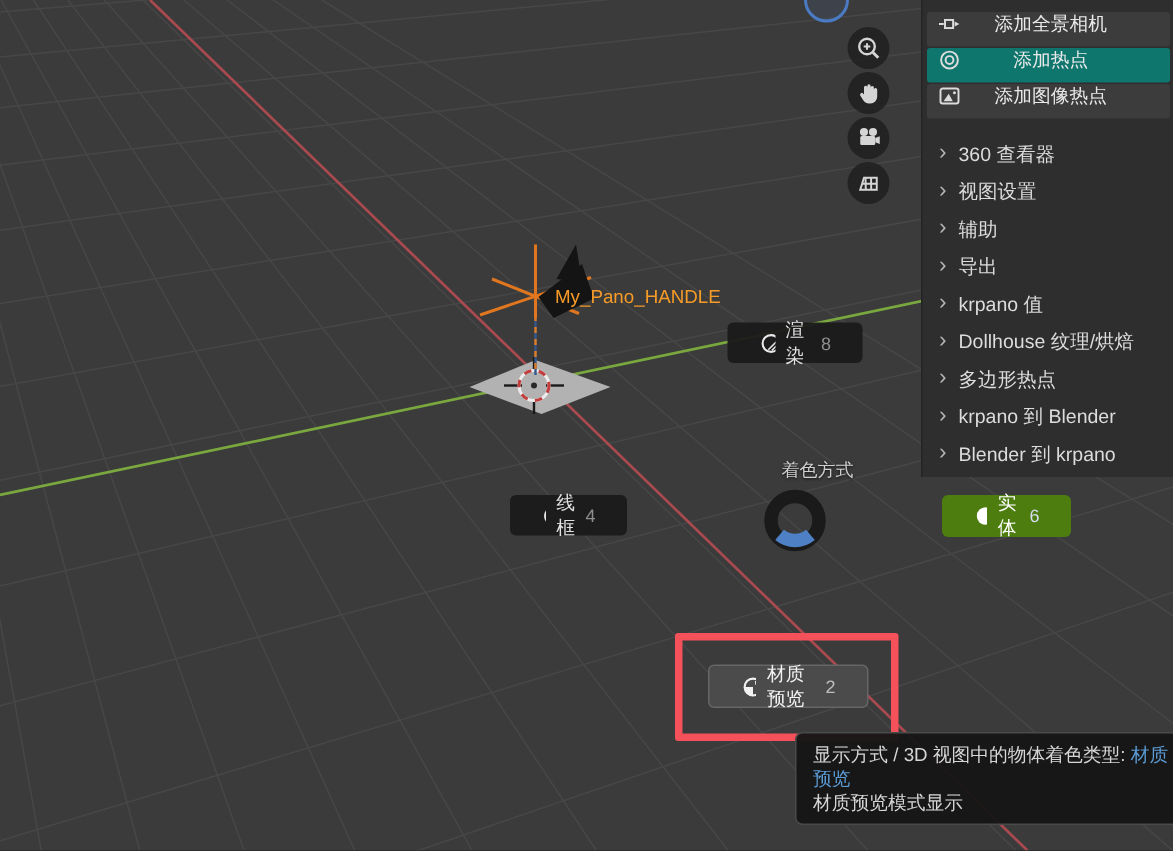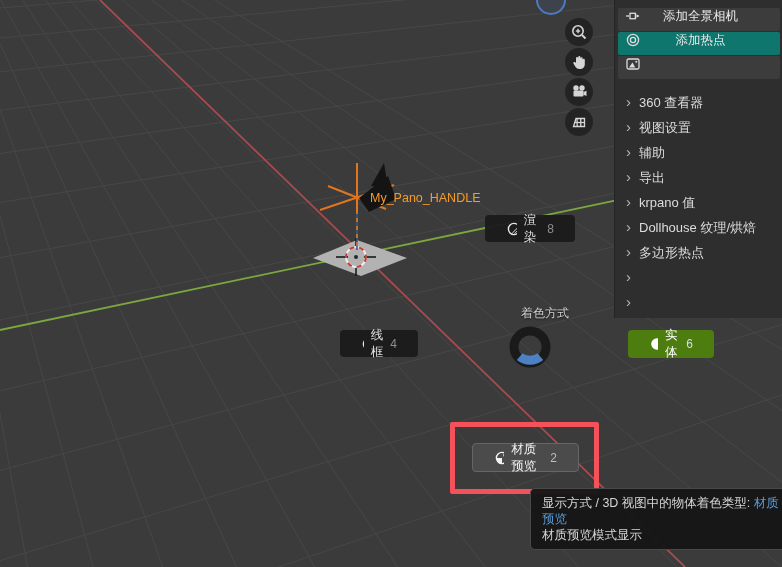--- a/index.html
+++ b/index.html
@@ -177,20 +177,21 @@
           <circle cx="8" cy="8" r="2.6" fill="none" stroke="#dcdcdc" stroke-width="1.3"></circle>
         </svg>
         <span class="lbl">添加热点</span>
       </div>
       <div class="side-row">
         <svg class="ic" viewBox="0 0 16 16">
           <rect x="2" y="3" width="12" height="10" rx="1.5" fill="none" stroke="#dcdcdc" stroke-width="1.3"></rect>
           <polygon points="4,11.5 7.5,6.5 10.2,11.5" fill="#dcdcdc"></polygon>
           <circle cx="11.3" cy="5.8" r="1" fill="#dcdcdc"></circle>
         </svg>
+        <span class="lbl">添加图像热点</span>
       </div>
     </div>
     <div class="side-secs">
       <div class="side-sec">
         <span class="chev">›</span>
         <span class="lbl">360 查看器</span>
         </div>
       <div class="side-sec">
         <span class="chev">›</span>
         <span class="lbl">视图设置</span>
@@ -210,23 +211,25 @@
       <div class="side-sec">
         <span class="chev">›</span>
         <span class="lbl">Dollhouse 纹理/烘焙</span>
         </div>
       <div class="side-sec">
         <span class="chev">›</span>
         <span class="lbl">多边形热点</span>
         </div>
       <div class="side-sec">
         <span class="chev">›</span>
-        </div>
-      <div class="side-sec">
-        <span class="chev">›</span>
+        <span class="lbl">krpano 到 Blender</span>
+        </div>
+      <div class="side-sec">
+        <span class="chev">›</span>
+        <span class="lbl">Blender 到 krpano</span>
         </div>
     </div>
   </div>
 
   <div class="pie-title">着色方式</div>
   <svg class="pie-ring" width="50" height="50">
     <circle cx="25" cy="25" r="16" fill="none" stroke="rgba(24,24,24,.92)" stroke-width="9"></circle>
     <path d="M 14.7 34.6 A 16 16 0 0 0 35.3 34.6" fill="none" stroke="#4e80c6" stroke-width="9"></path>
   </svg>
 

